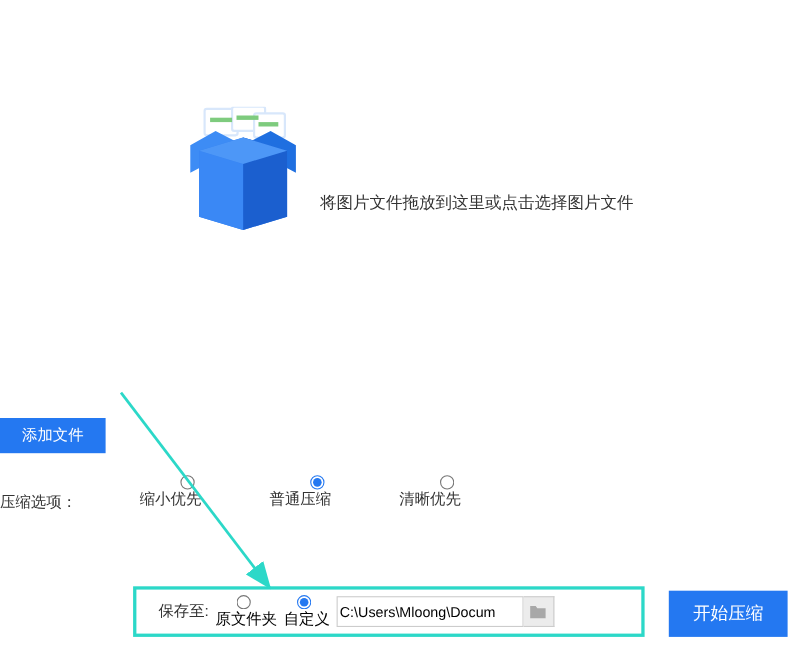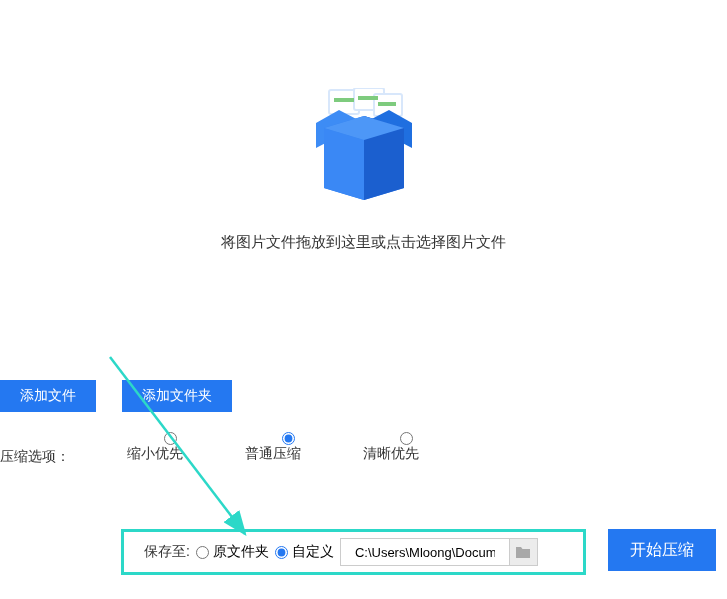--- a/index.html
+++ b/index.html
@@ -10,21 +10,21 @@
       font-size: 14px;
       background: #fff;
       position: relative;
       overflow: hidden;
     }
     .drop-area {
       width: 100%;
       height: 370px;
       background: #fff;
       display: flex;
-      flex-direction: column;
+      flex-direction: row;
       align-items: center;
       justify-content: center;
       border-bottom: 1px solid #fff;
     }
     .box-illustration {
       margin-bottom: 22px;
       margin-top: -30px;
     }
     .drop-text {
       color: #333;
@@ -65,51 +65,52 @@
       cursor: pointer;
       flex-direction: column;
     }
     .radio-item input[type="radio"] {
       margin-right: 6px;
       cursor: pointer;
       accent-color: #2478f1;
     }
     .bottom-bar {
       position: absolute;
-      bottom: 10px;
+      bottom: 20px;
       left: 0;
       right: 0;
       height: 60px;
       display: flex;
-      align-items: flex-start;
+      align-items: flex-end;
     }
     .save-section {
       display: flex;
       align-items: center;
       height: 46px;
       padding: 0 14px 0 20px;
       margin-left: 121px;
       width: 465px;
       border: 3px solid #2cd8c8;
     }
     .save-label {
       margin-right: 6px;
       color: #333;
     }
     .radio-inline {
       display: flex;
       align-items: center;
       margin-right: 6px;
       cursor: pointer;
+      flex-direction: column;
     }
     .radio-inline input { margin-right: 4px; accent-color: #2478f1; cursor: pointer; }
     .path-input {
       width: 170px;
       height: 28px;
-      padding: 0 14px;
+      padding: 0 2px;
       font-size: 13px;
       border: 1px solid #ccc;
       font-family: inherit;
     }
     .folder-btn {
       width: 28px;
       height: 28px;
       background: #ececec;
       border: 1px solid #ccc;
       border-left: none;
@@ -158,21 +159,20 @@
       <polygon points="30,40 70,52 70,112 30,100" fill="#3a88f5"></polygon>
       <polygon points="30,40 70,28 110,40 70,52" fill="#4d97f7"></polygon>
     </svg>
   </div>
   <div class="drop-text">将图片文件拖放到这里或点击选择图片文件</div>
 </div>
 
 <div class="content-zone">
   <div class="toolbar">
     <button class="btn-primary">添加文件</button>
-    <button class="btn-primary">添加文件夹</button>
   </div>
 
   <div class="option-row">
     <span class="option-label">压缩选项：</span>
     <label class="radio-item">
       <input type="radio" name="compress" style="">
       <span>缩小优先</span>
     </label>
     <label class="radio-item">
       <input type="radio" name="compress" checked="" style="">

